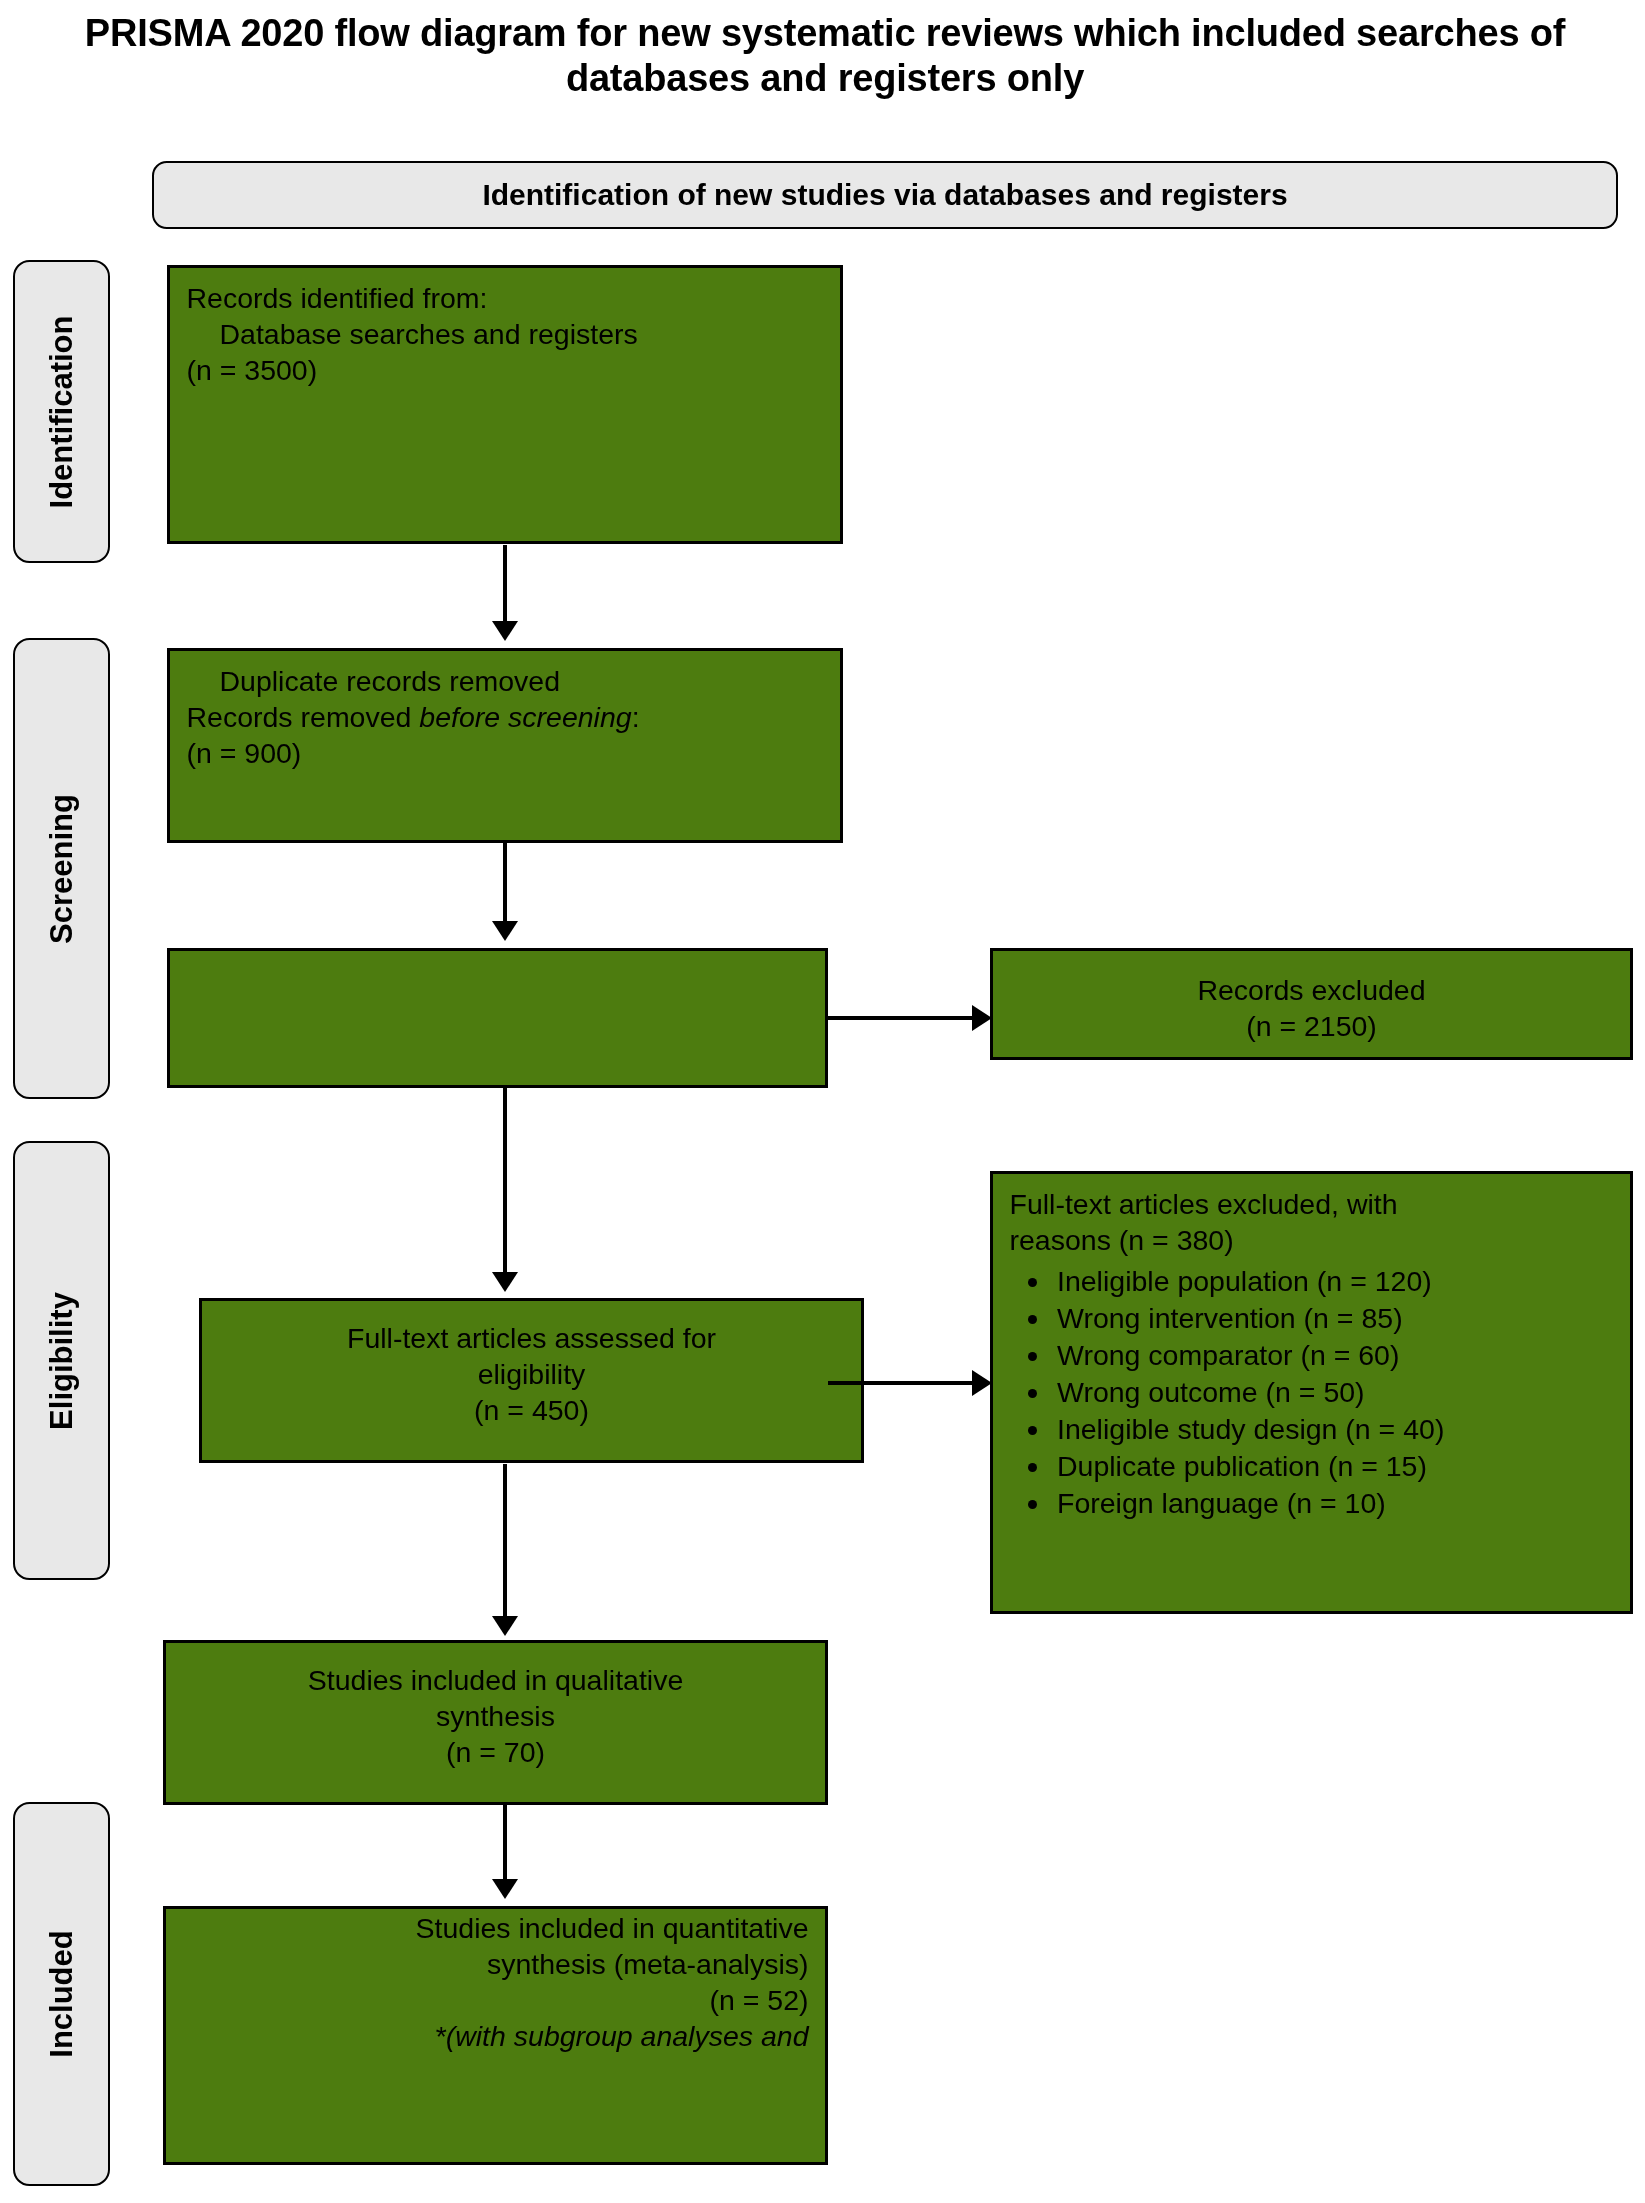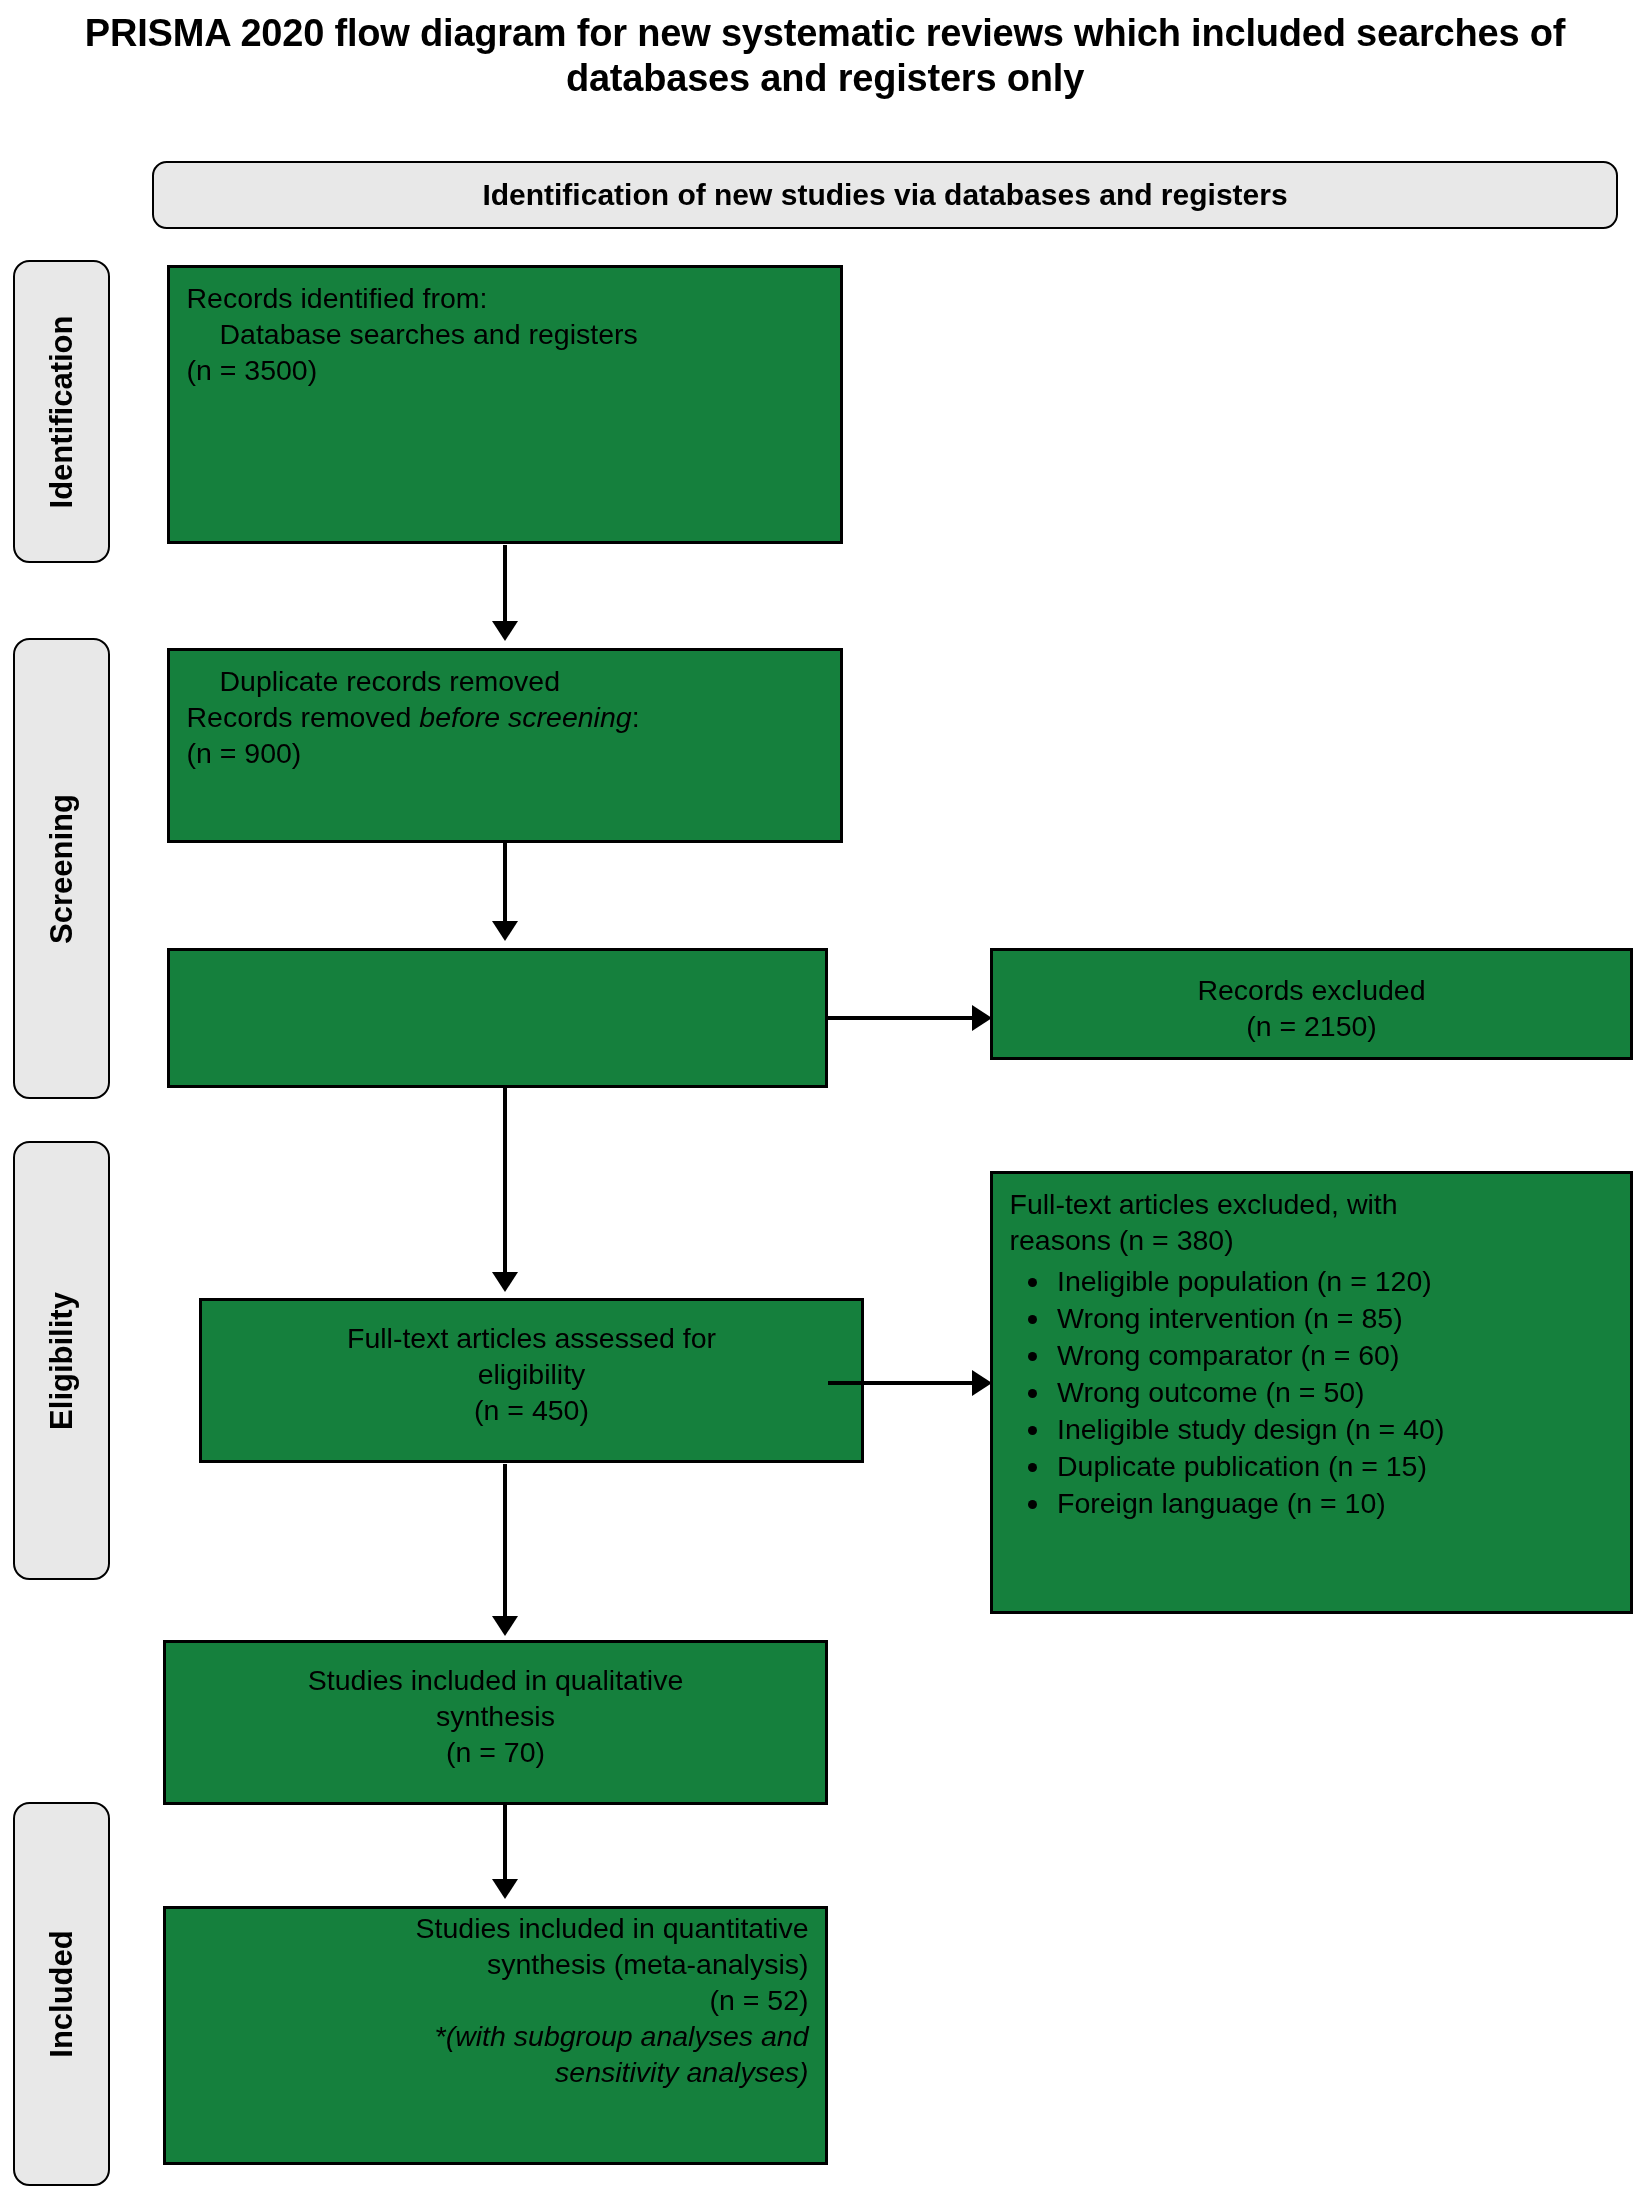--- a/index.html
+++ b/index.html
@@ -57,21 +57,21 @@
     display: flex;
     align-items: center;
     justify-content: center;
     font-size: 30px;
     font-weight: bold;
   }
 
   
   .box {
     position: absolute;
-    background: #15803d;
+    background: #4d7c0f;
     border: 3.7px solid #000;
     box-sizing: border-box;
     padding: 13px 16.5px;
     font-size: 28.5px;
     line-height: 1.26;
   }
   .box.center-text {
     text-align: center;
   }
   .box .line {
@@ -220,15 +220,14 @@
 </div>
 
 <div class="v-line" style="left:503px; top:1805px; height:88px;"></div>
 <div class="arrow-down" style="left:492px; top:1879px;"></div>
 
 <div class="box center-text" style="left:163px; top:1906px; width:665px; height:259px; padding-top:2px;text-align:right;">
   <div class="line">Studies included in quantitative</div>
   <div class="line">synthesis (meta-analysis)</div>
   <div class="line">(n = 52)</div>
   <div class="line bold-ital">*(with subgroup analyses and</div>
-  <div class="line bold-ital">sensitivity analyses)</div>
 </div>
 
 
 </body></html>

